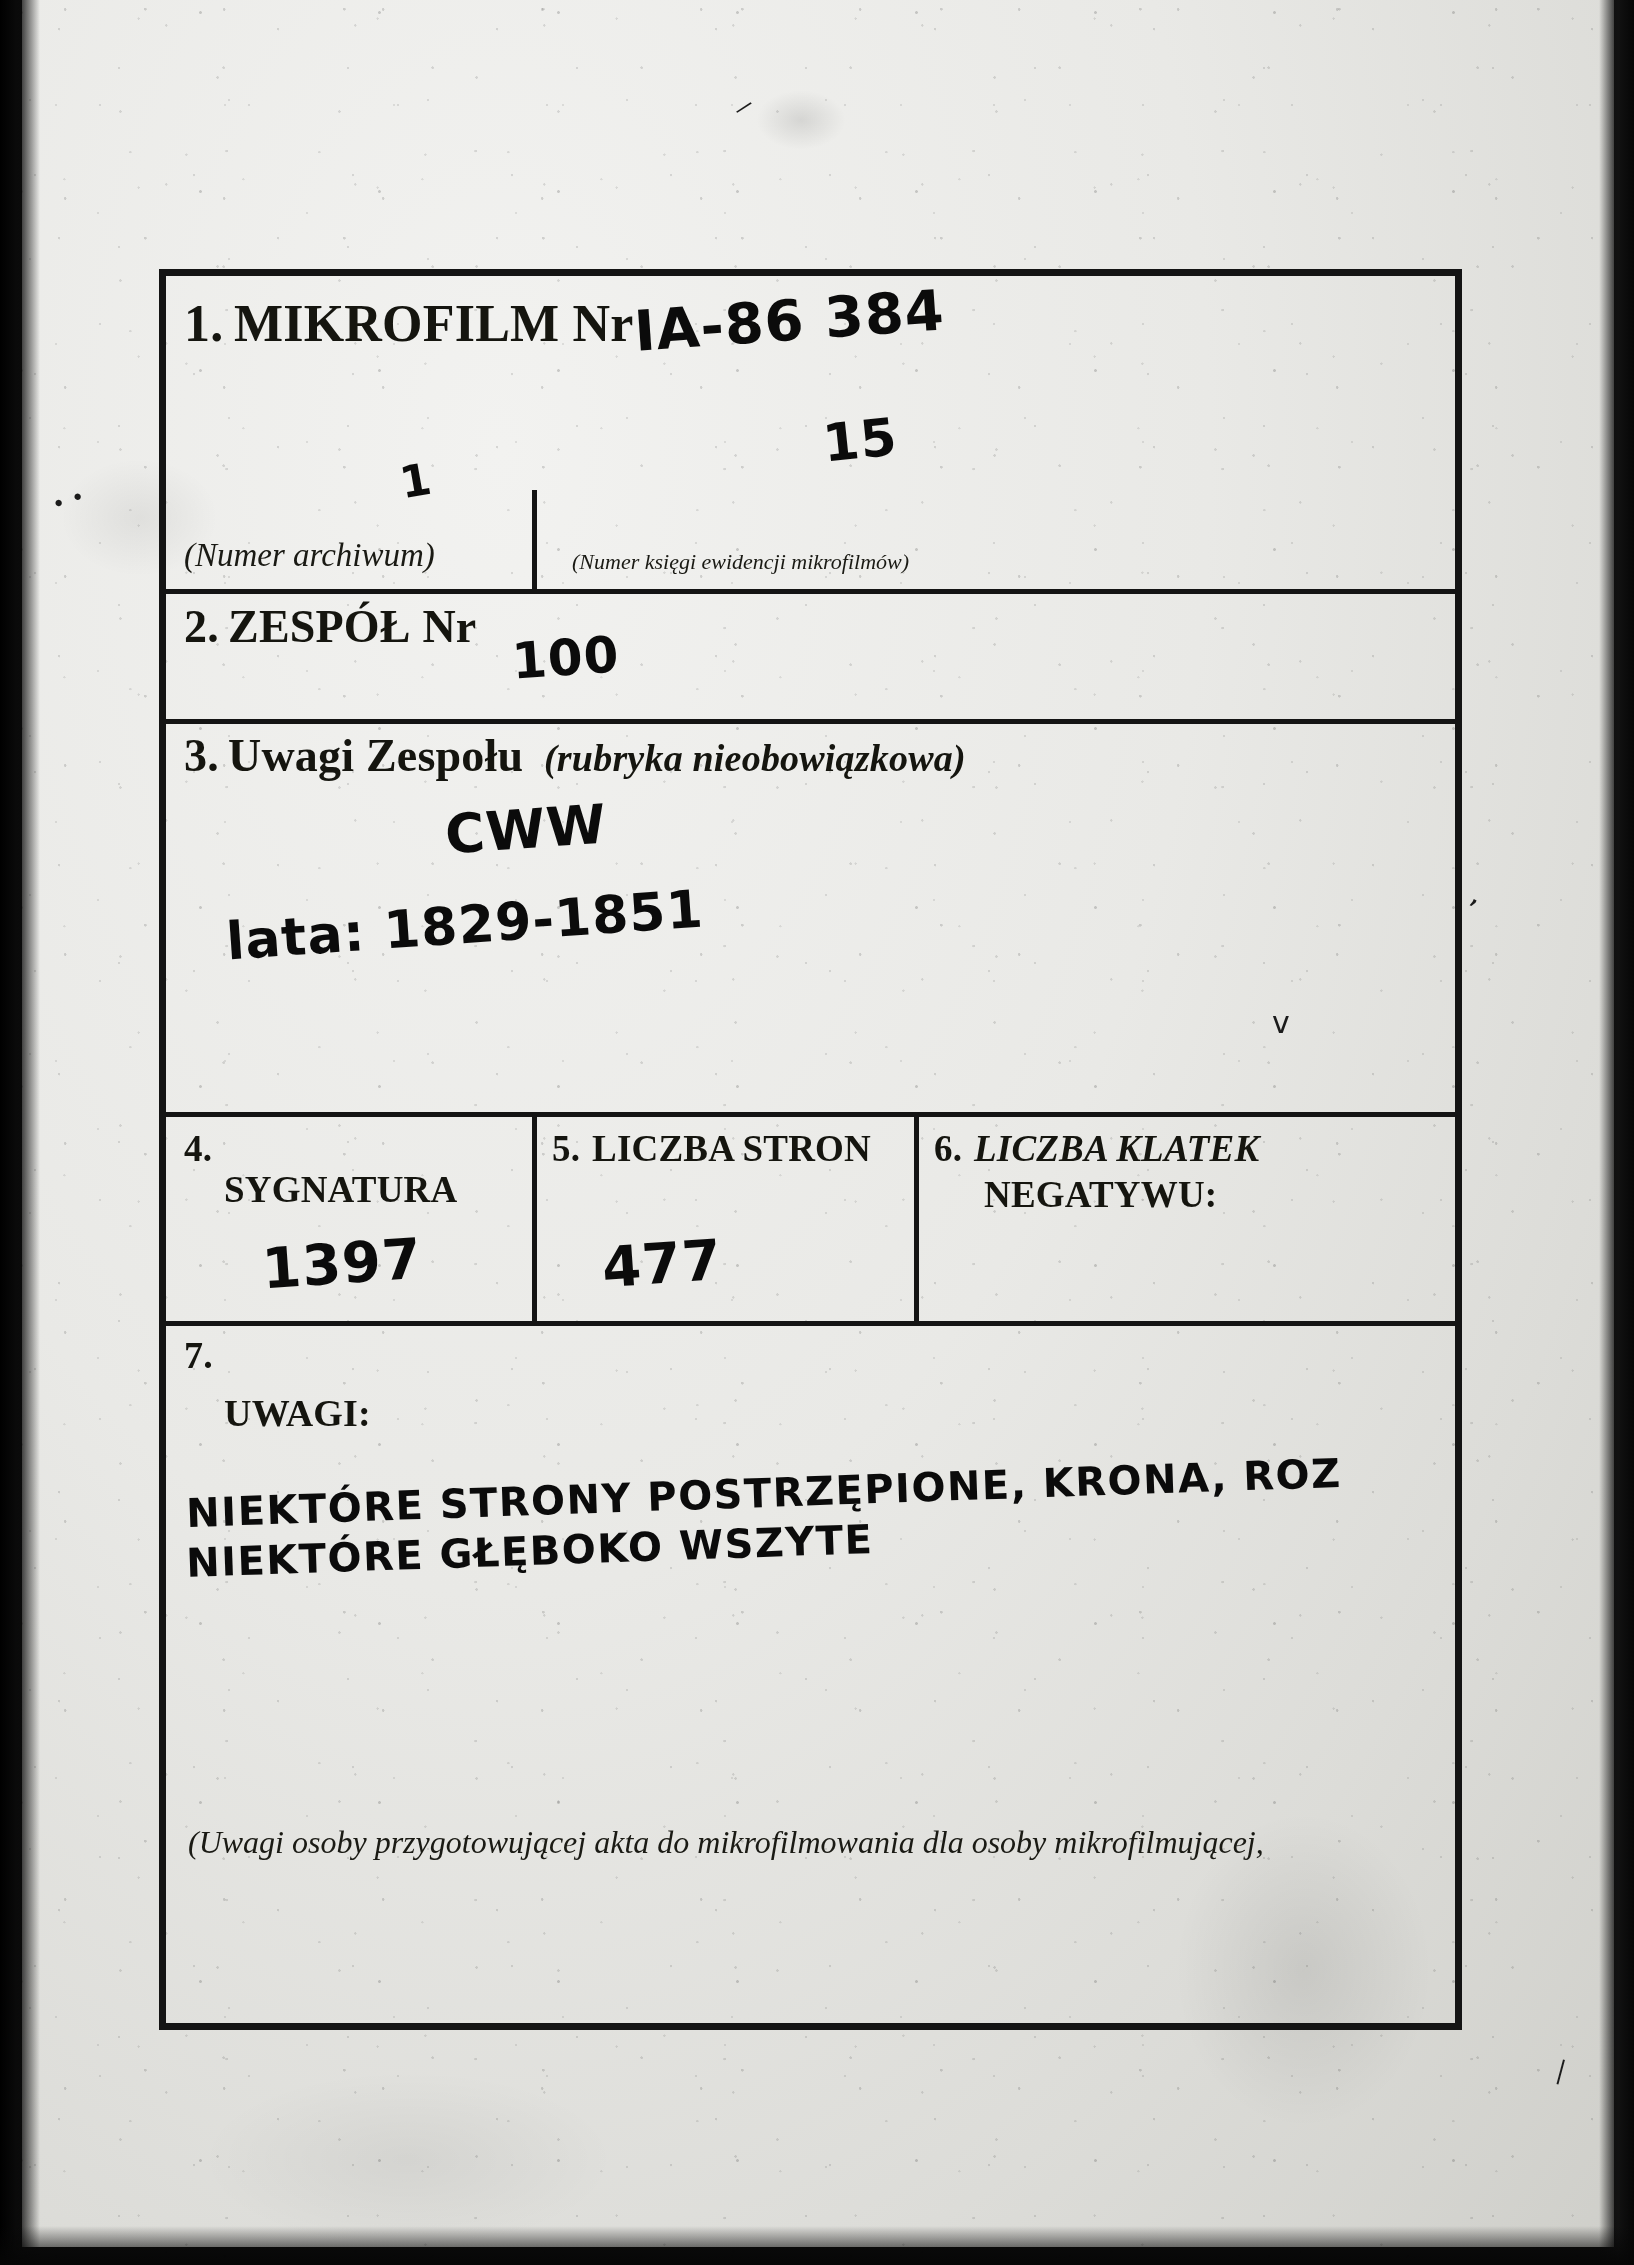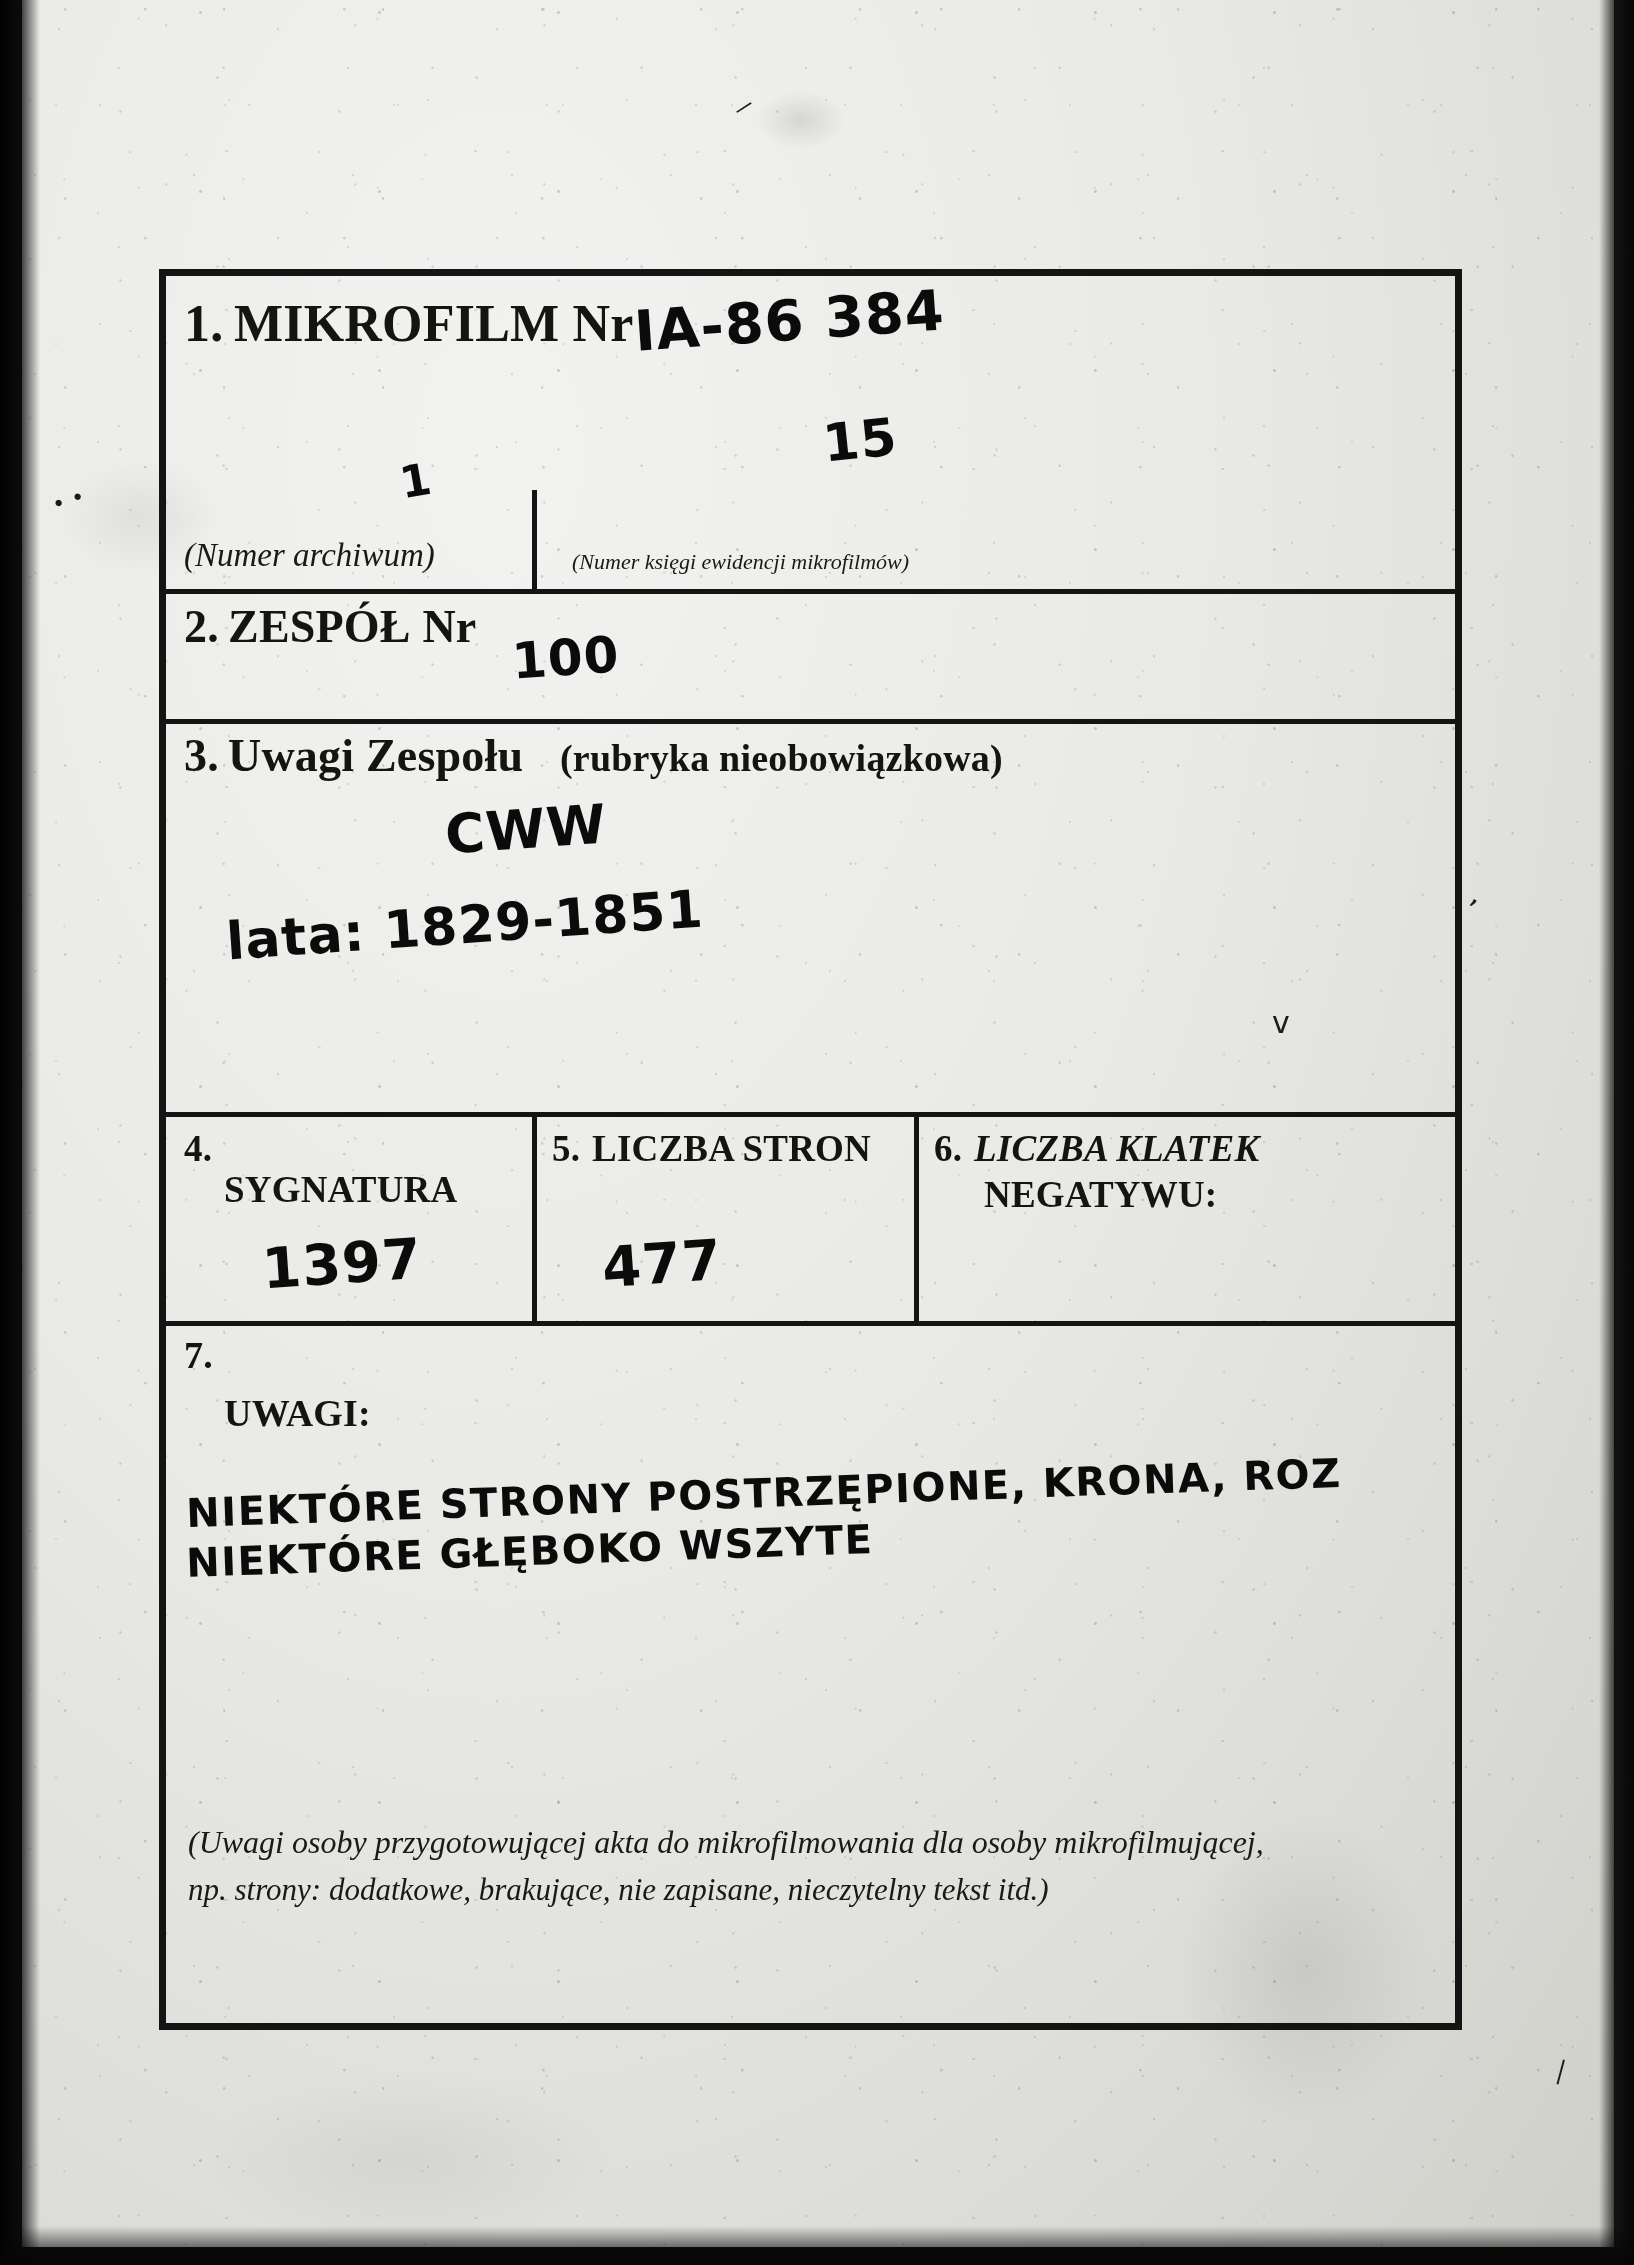--- a/index.html
+++ b/index.html
@@ -110,22 +110,22 @@
     border-left: 5px solid #141414;
   }
 
   .lbl {
     position: absolute;
     color: #15150f;
     font-weight: bold;
     letter-spacing: 0.2px;
   }
   .lbl-italic {
+    font-style: italic;
     font-weight: bold;
-    margin-left: 16px;
   }
   .caption {
     position: absolute;
     font-style: italic;
     font-weight: normal;
     color: #1a1a14;
   }
 
   
   .hw {
@@ -216,21 +216,20 @@
     <div class="hw hw-cursive" style="left:436px; top:955px; font-size:56px;">477</div>
     <div class="hw hw-cursive" style="left:826px; top:955px; font-size:56px;"></div>
 
     <div class="lbl" style="left:18px; top:1057px; font-size:38px;">7.</div>
     <div class="lbl" style="left:58px; top:1115px; font-size:38px;">UWAGI:</div>
 
     <div class="hw hw-print" style="left:20px; top:1194px; font-size:40px; transform:rotate(-2deg);">NIEKTÓRE STRONY POSTRZĘPIONE, KRONA, ROZ</div>
     <div class="hw hw-print" style="left:20px; top:1252px; font-size:40px; transform:rotate(-2deg);">NIEKTÓRE GŁĘBOKO WSZYTE</div>
 
     <div class="caption" style="left:22px; top:1548px; font-size:32px;">(Uwagi osoby przygotowującej akta do mikrofilmowania dla osoby mikrofilmującej,</div>
-    <div class="caption" style="left:22px; top:1596px; font-size:31px;">np. strony: dodatkowe, brakujące, nie zapisane, nieczytelny tekst itd.)</div>
 
   </div>
 
   <div class="edge-shadow-left"></div>
   <div class="edge-shadow-right"></div>
   <div class="edge-shadow-bottom"></div>
 </div>
 
 
 </body></html>

